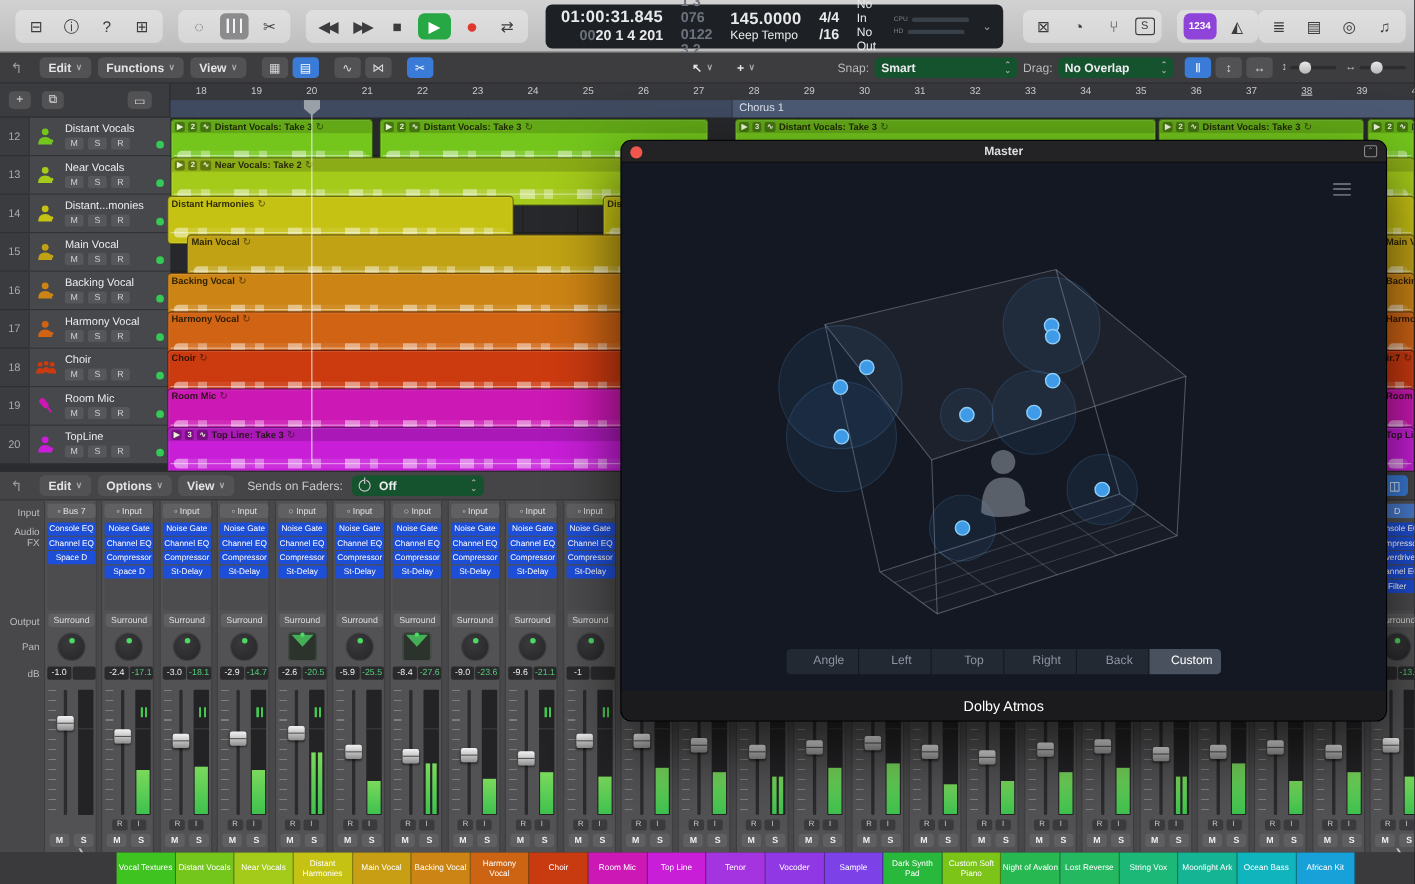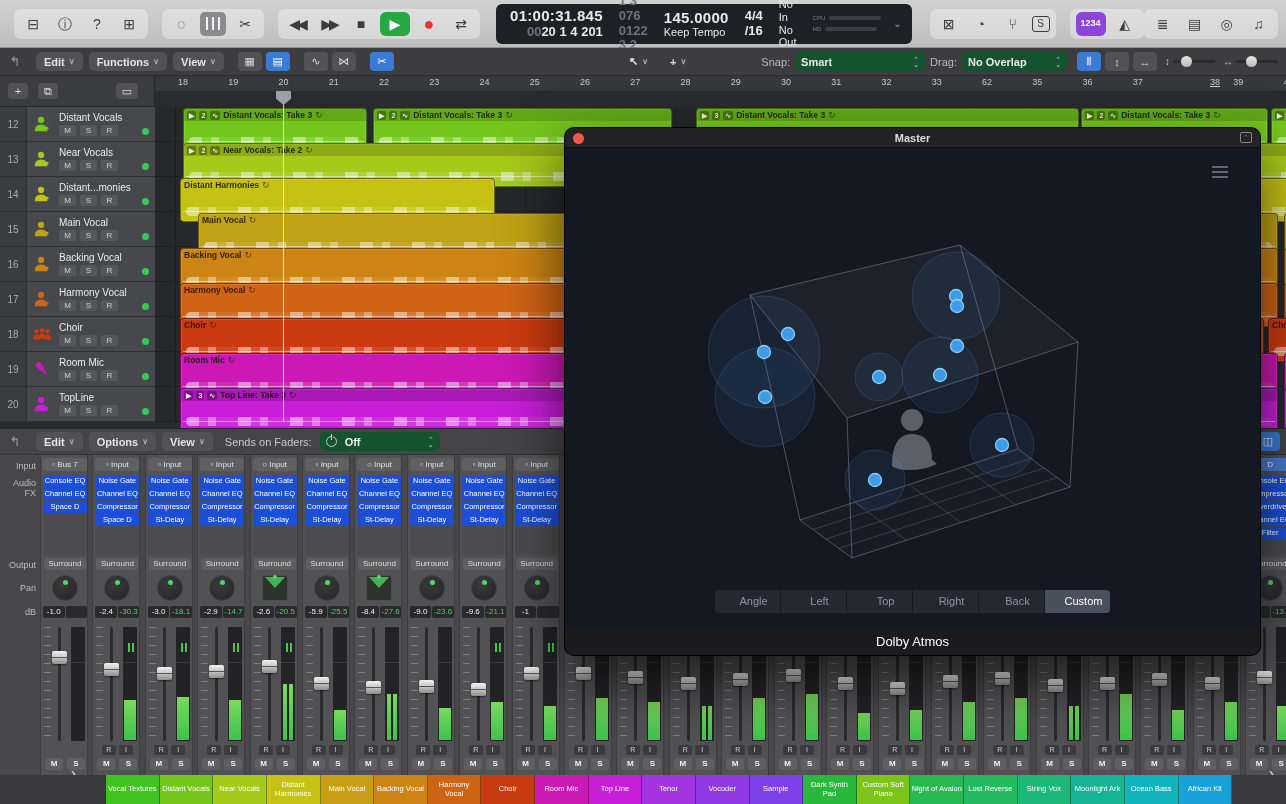--- a/index.html
+++ b/index.html
@@ -75,21 +75,21 @@
   .msr{display:flex;margin-top:2px;}
   .chip{width:17px;height:11px;line-height:11px;border-radius:2px;background:#55575b;
     color:#cfd1d5;font-size:8px;text-align:center;margin-right:4px;}
   .tdot{position:absolute;right:6px;bottom:6px;width:7px;height:7px;border-radius:50%;background:#35c956;}
 
   #lanes{position:absolute;left:155px;top:107px;width:1131px;height:315px;background:#27282b;
     background-image:repeating-linear-gradient(90deg,rgba(0,0,0,.28) 0 1px,transparent 1px 50px);
     background-position:20px 0;}
   .lane{position:absolute;left:0;width:1131px;height:35px;border-bottom:1px solid #1e1f21;}
   .region{position:absolute;top:1px;height:44px;border-radius:4px;border:1px solid rgba(0,0,0,.45);
-    overflow:hidden;box-shadow:inset 0 0 0 1px rgba(255,255,255,.12);margin-left:28px;}
+    overflow:hidden;box-shadow:inset 0 0 0 1px rgba(255,255,255,.12);}
   .rg-label{display:flex;align-items:center;gap:3px;font-size:8.5px;font-weight:bold;
     color:rgba(20,16,0,.85);padding:1px 3px;white-space:nowrap;}
   .take-chip{background:rgba(0,0,0,.3);color:#e9f3d9;border-radius:2px;font-size:7px;
     padding:0 2px;line-height:9px;font-weight:bold;}
   .loop-glyph{font-weight:normal;font-size:9px;opacity:.75;}
   .wave{position:absolute;left:5px;right:5px;bottom:5px;height:9px;border-radius:5px;opacity:.75;
     background:repeating-linear-gradient(90deg,rgba(255,255,255,.65) 0 13px,rgba(255,255,255,.18) 13px 22px,
       rgba(255,255,255,.55) 22px 30px,rgba(255,255,255,.1) 30px 52px);}
   .waveline{position:absolute;left:2px;right:2px;bottom:9px;height:1px;background:rgba(255,255,255,.5);}
   #playhead{position:absolute;left:283px;top:91px;width:1px;height:331px;background:rgba(245,245,245,.85);z-index:20;}
@@ -336,32 +336,35 @@
       <span class="barnum" style="left: 479.5px;">24</span>
       <span class="barnum" style="left: 529.75px;">25</span>
       <span class="barnum" style="left: 580px;">26</span>
       <span class="barnum" style="left: 630.25px;">27</span>
       <span class="barnum" style="left: 680.5px;">28</span>
       <span class="barnum" style="left: 730.75px;">29</span>
       <span class="barnum" style="left: 781px;">30</span>
       <span class="barnum" style="left: 831.25px;">31</span>
       <span class="barnum" style="left: 881.5px;">32</span>
       <span class="barnum" style="left: 931.75px;">33</span>
-      <span class="barnum" style="left: 982px;">62</span>
+      <span class="barnum" style="left: 982px;">34</span>
       <span class="barnum" style="left: 1032.25px;">35</span>
       <span class="barnum" style="left: 1082.5px;">36</span>
       <span class="barnum" style="left: 1132.75px;">37</span>
-      <span class="barnum" style="left: 1210px; text-decoration: underline;">38</span>
+      <span class="barnum" style="left: 1183px; text-decoration: underline;">38</span>
       <span class="barnum" style="left: 1233.25px;">39</span>
       <span class="barnum" style="left: 1283.5px;">40</span>
     </div>
   <div id="trackadd-bar">
     <div class="sq-btn" style="width:20px;height:16px;margin-left:8px;">+</div>
     <div class="sq-btn" style="width:20px;height:16px;margin-left:10px;">⧉</div>
     <div class="sq-btn" style="width:22px;height:16px;margin-left:58px;">▭</div>
+  </div>
+  <div id="marker-band">
+    <div id="marker-chorus">Chorus 1</div>
   </div>
 
   <div id="track-headers">
       <div class="thead-row">
         <div class="tnum">12</div>
         <div class="thead-body">
           <div class="ticon"><svg viewBox="0 0 24 24" width="22" height="24">
               <g fill="#74c61c">
     <circle cx="11" cy="7.5" r="3.4"></circle>
                 <path d="M4,20 Q4,12.5 11,12.5 Q18,12.5 18,20 Z"></path>
@@ -823,21 +826,21 @@
             <div class="fx-slot">Channel EQ</div>
             <div class="fx-slot">Compressor</div>
             <div class="fx-slot">Space D</div>
           </div>
           <div class="out-btn">Surround</div>
           <div class="pan-wrap">
             <div class="knob"></div>
           </div>
           <div class="db-row">
             <div class="db-box">-2.4</div>
-            <div class="db-box green">-30.3</div>
+            <div class="db-box green">-17.1</div>
           </div>
           <div class="fader-zone">
             <div class="tickcol"></div>
             <div class="fader-track"></div>
             <div class="fader-cap" style="top: 38px;"></div>
             <div class="meter">
               <div class="meter-gr"></div>
               <div class="gr-ticks"></div>
               <div class="meter-fill" style="height: 40px;"></div>
             </div>

